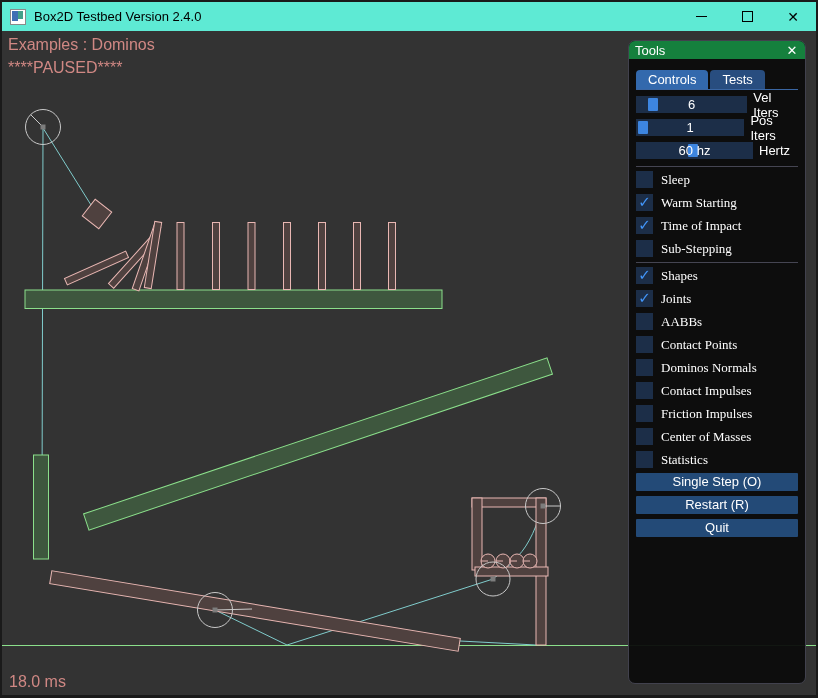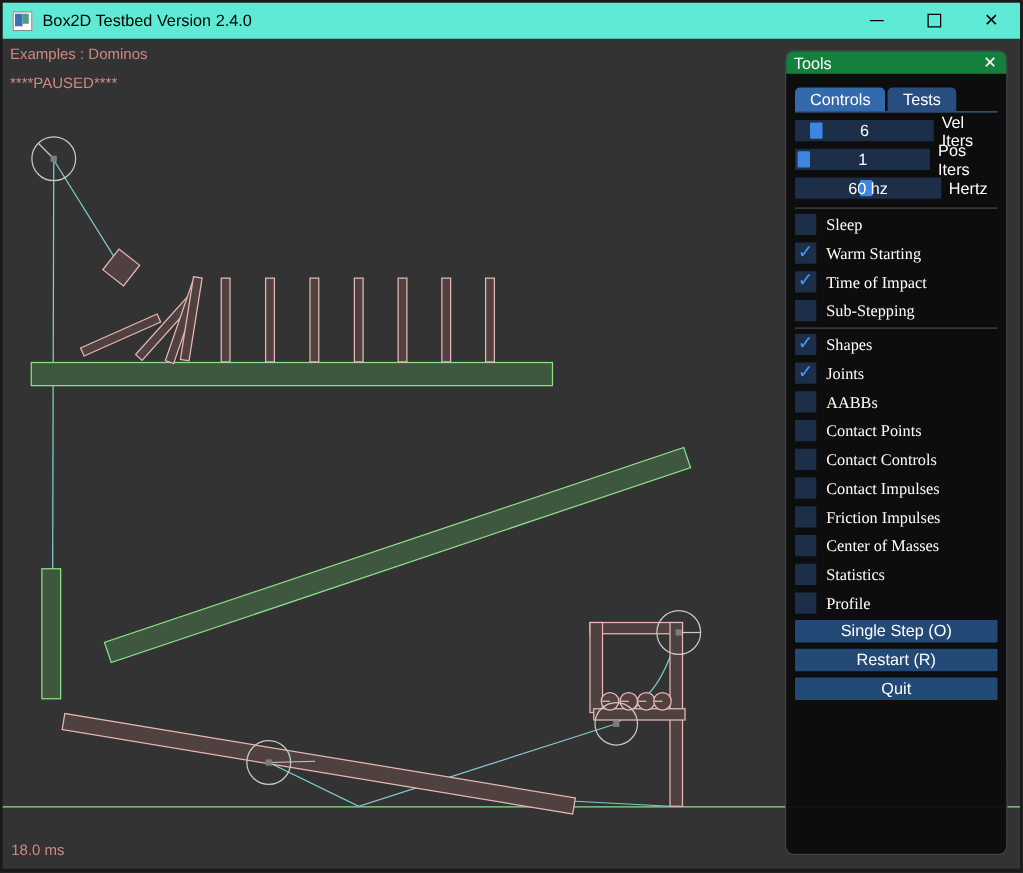--- a/index.html
+++ b/index.html
@@ -31,21 +31,21 @@
   svg.scene{position:absolute;left:0;top:0;}
   .st-green{stroke:#8be08b;fill:#3e573e;stroke-width:1;}
   .ln-green{stroke:#8be08b;fill:none;stroke-width:1;}
   .st-pink{stroke:#e9b7b3;fill:#4f413f;stroke-width:1;}
   .ln-pink{stroke:#e9b7b3;fill:none;stroke-width:1;}
   .st-gray{stroke:#c9c9c9;fill:none;stroke-width:1;}
   .ln-cyan{stroke:#80cccc;fill:none;stroke-width:1;}
   .com{fill:#7d7d7d;}
 
   
-  .dbg{position:absolute;font-size:12px;color:#d08884;}
+  .dbg{position:absolute;font-size:16px;color:#d08884;}
   .dbg.examples{left:8px;top:36px;}
   .dbg.paused{left:8px;top:59px;}
   .dbg.ms{left:9px;top:673px;}
 
   
   .panel{position:absolute;left:628px;top:40px;width:178px;height:644px;box-sizing:border-box;
          background:rgba(12,12,12,0.95);border:1px solid #41414d;border-radius:7px;
          color:#ffffff;font-size:13px;}
   .panel-title{height:18px;background:#15803d;border-radius:6px 6px 0 0;display:flex;
                align-items:center;padding:0 6px;}
@@ -257,21 +257,21 @@
       <div class="chk-row">
         <span class="chk-box">
             <span class="mark"></span>
           </span>
         <span class="chk-label">Contact Points</span>
       </div>
       <div class="chk-row">
         <span class="chk-box">
             <span class="mark"></span>
           </span>
-        <span class="chk-label">Contact Controls</span>
+        <span class="chk-label">Dominos Normals</span>
       </div>
       <div class="chk-row">
         <span class="chk-box">
             <span class="mark"></span>
           </span>
         <span class="chk-label">Contact Impulses</span>
       </div>
       <div class="chk-row">
         <span class="chk-box">
             <span class="mark"></span>
@@ -282,26 +282,20 @@
         <span class="chk-box">
             <span class="mark"></span>
           </span>
         <span class="chk-label">Center of Masses</span>
       </div>
       <div class="chk-row">
         <span class="chk-box">
             <span class="mark"></span>
           </span>
         <span class="chk-label">Statistics</span>
-      </div>
-      <div class="chk-row">
-        <span class="chk-box">
-            <span class="mark"></span>
-          </span>
-        <span class="chk-label">Profile</span>
       </div>
 
       <div class="panel-btn">Single Step (O)</div>
       <div class="panel-btn">Restart (R)</div>
       <div class="panel-btn">Quit</div>
     </div>
   </div>
 
   <div class="titlebar">
     <span class="app-icon">

